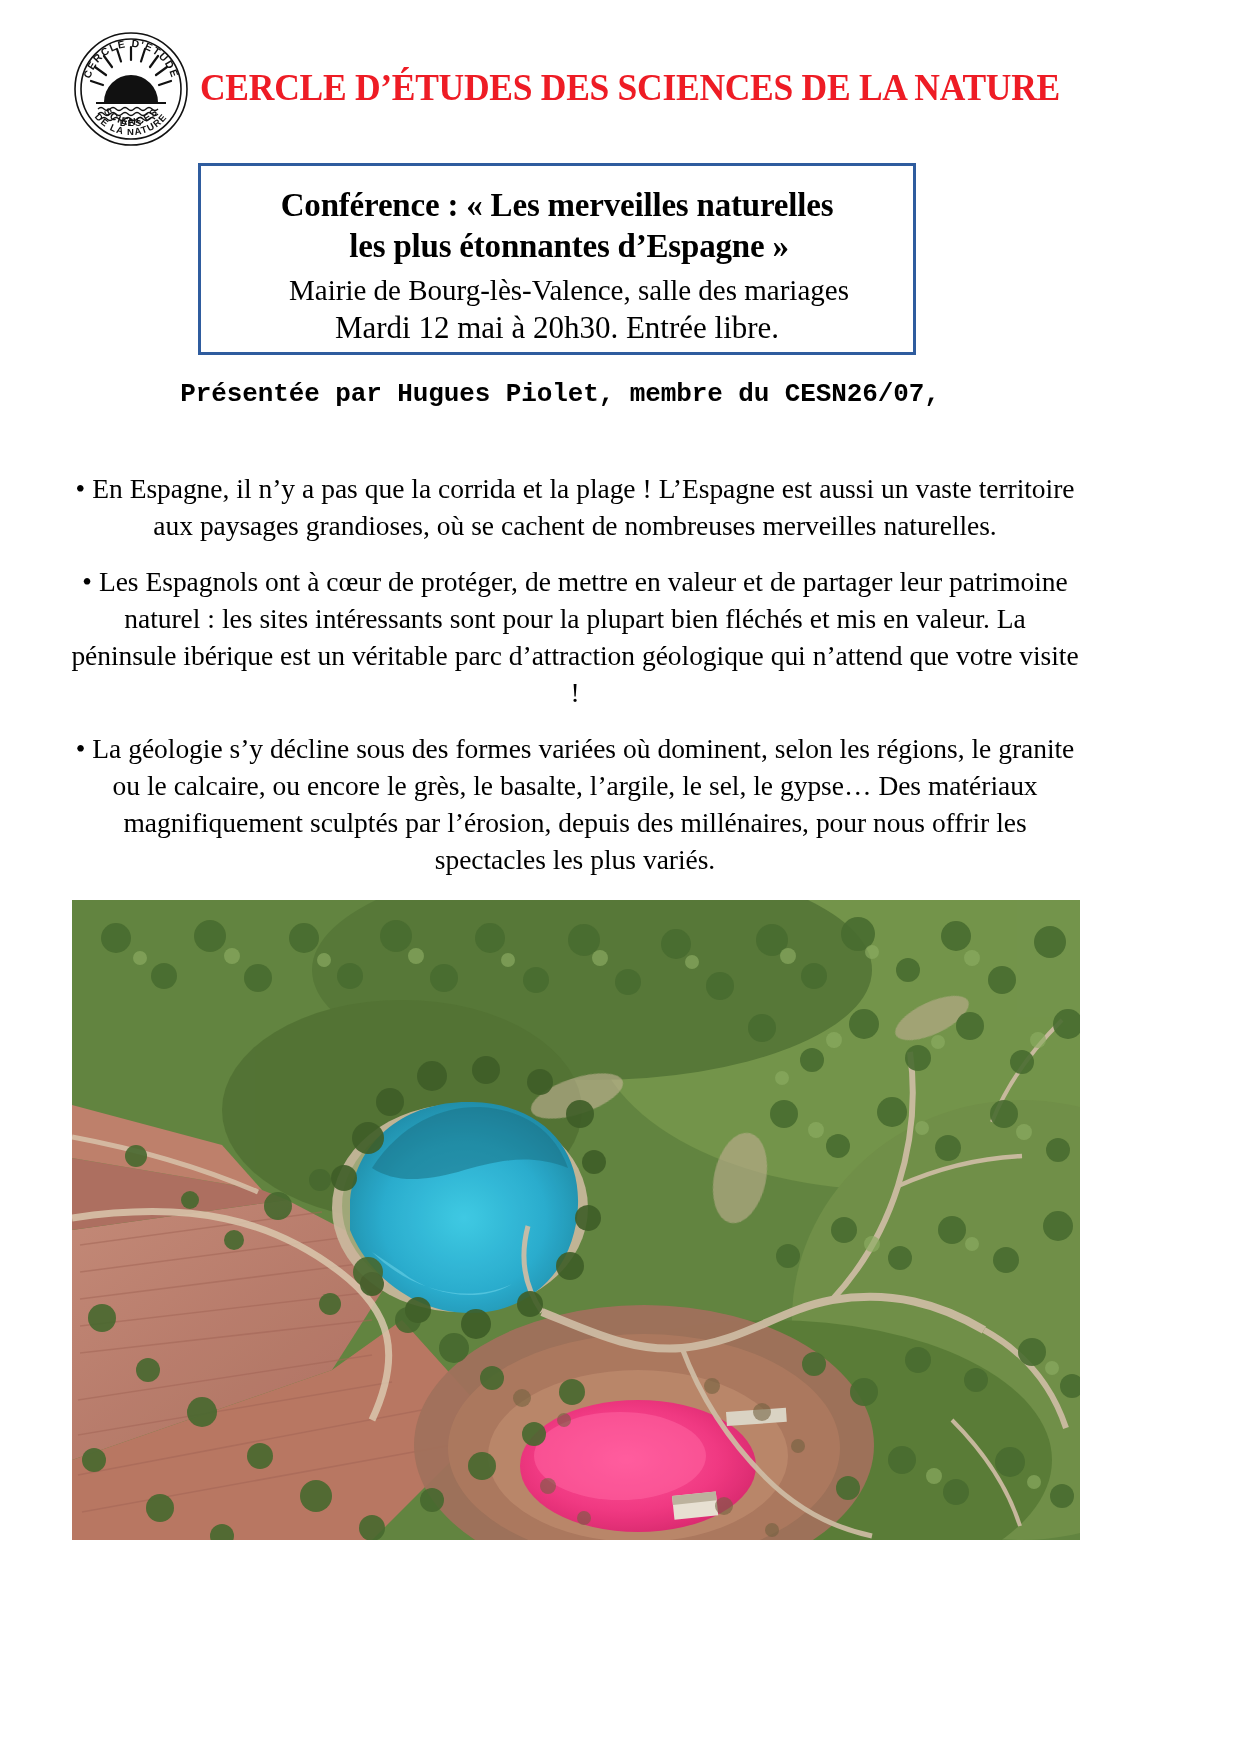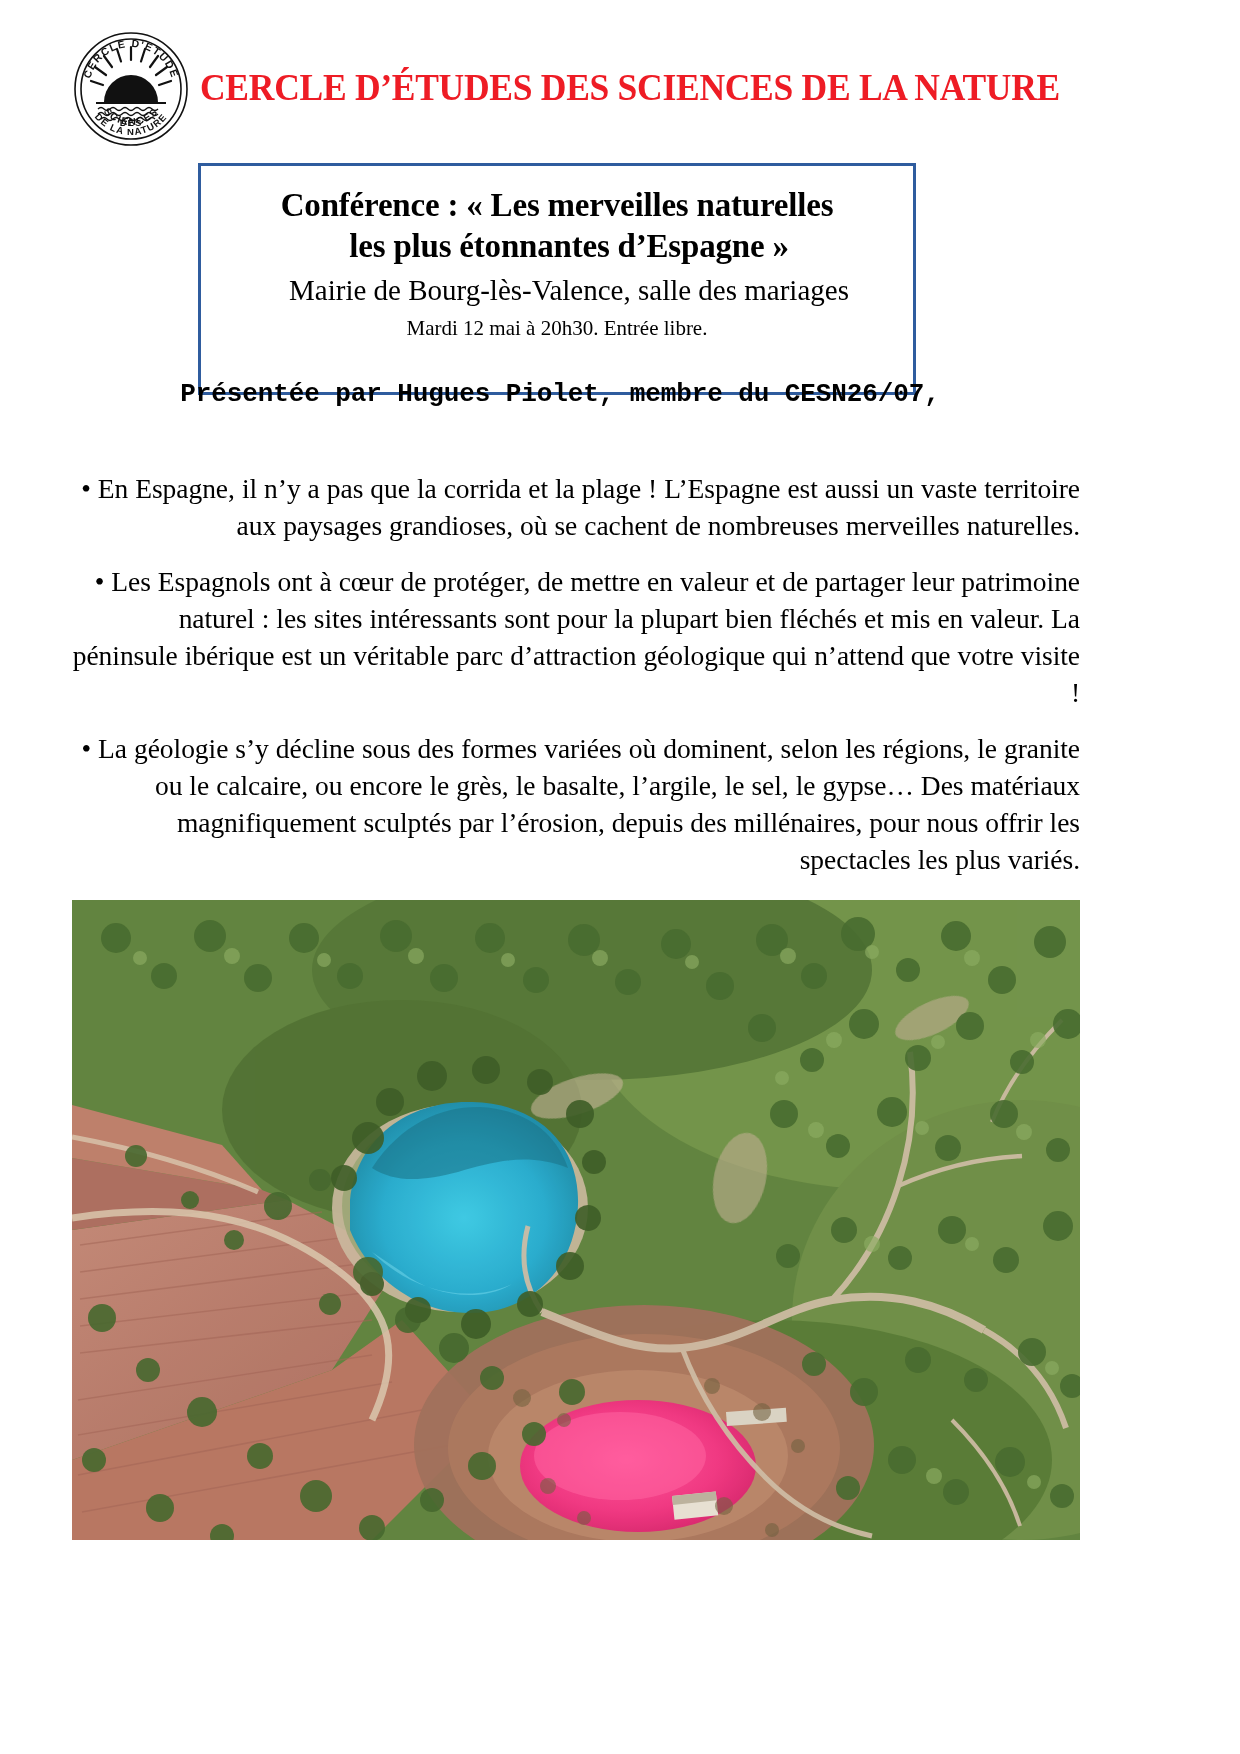--- a/index.html
+++ b/index.html
@@ -58,21 +58,21 @@
     transform-origin: left center;
     white-space: nowrap;
   }
 
   
   .title-box {
     position: absolute;
     left: 198px;
     top: 163px;
     width: 718px;
-    height: 232px;
+    height: 192px;
     border: 3px solid #2F5C9E;
     background: #ffffff;
     box-sizing: border-box;
     text-align: center;
   }
   .conf-title {
     margin: 0;
     padding: 0;
     font-weight: bold;
     font-size: 33px;
@@ -83,21 +83,21 @@
   .conf-title .l2 { display: block; margin-left: 24px; }
   .conf-venue {
     font-size: 29px;
     line-height: 38px;
     font-weight: normal;
     display: block;
     padding-top: 4px;
     padding-left: 24px;
   }
   .conf-when {
-    font-size: 21px;
+    font-size: 31px;
     line-height: 38px;
     font-weight: normal;
     display: block;
   }
 
   
   .presenter {
     position: absolute;
     left: 60px;
     top: 378px;
@@ -114,21 +114,21 @@
   .body-copy {
     position: absolute;
     left: 70px;
     top: 470px;
     width: 1010px;
   }
   .para {
     font-size: 27.5px;
     line-height: 37px;
     margin: 0 0 19px 0;
-    text-align: right;
+    text-align: center;
     letter-spacing: -0.05px;
     word-spacing: 0.2px;
   }
   .para:last-child { margin-bottom: 0; }
 
   
   .photo {
     position: absolute;
     left: 72px;
     top: 900px;

